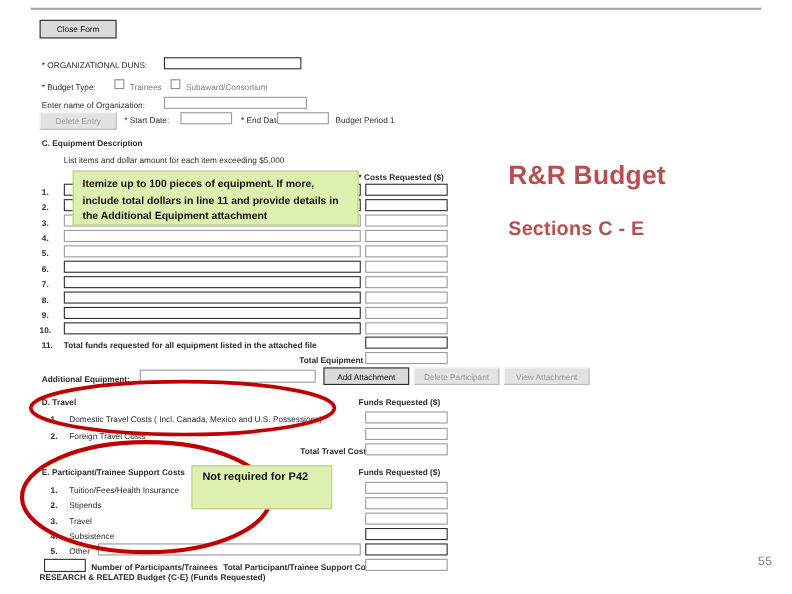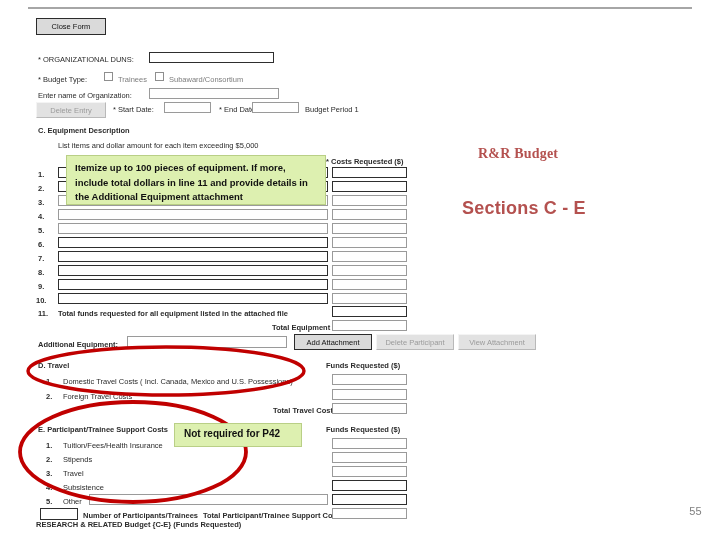--- a/index.html
+++ b/index.html
@@ -8,21 +8,21 @@
     font-family:"Liberation Sans", sans-serif;
     -webkit-font-smoothing:none;
   }
   
   #slide{position:absolute;inset:0;overflow:hidden;background:#fff;}
   #top-rule{position:absolute;left:28px;top:7px;width:664px;height:2px;background:#a6a6a6;}
   #slide-number{position:absolute;right:18px;top:505px;font-size:11px;color:#7f7f7f;letter-spacing:.3px;}
 
   
   .slide-title{position:absolute;color:#b4514f;font-weight:bold;letter-spacing:.2px;}
-  #title-line1{left:478px;top:146px;font-size:14px;font-family:Liberation Serif, serif;}
+  #title-line1{left:462px;top:146px;font-size:24px;}
   #title-line2{left:462px;top:198px;font-size:18px;}
 
   
   #form{position:absolute;left:36px;top:14px;width:500px;height:510px;color:#1a1a1a;}
   .ftxt{position:absolute;white-space:nowrap;font-size:7.5px;color:#2b2b2b;line-height:1;}
   .ftxt.b{font-weight:bold;}
   .fhdr{position:absolute;white-space:nowrap;font-size:8.5px;font-weight:bold;color:#000;letter-spacing:-.1px;}
 
   
   .fi{position:absolute;box-sizing:border-box;background:#fff;border:1px solid #9a9a9a;}
@@ -33,21 +33,21 @@
         color:#1c1c1c;line-height:1;padding-top:4px;}
   .fbtn.strong{border:1.5px solid #2b2b2b;background:#dadada;color:#111;}
   .fbtn.dis{color:#9b9b9b;background:#e2e2e2;border-top:1px solid #f4f4f4;border-left:1px solid #f4f4f4;
             border-right:1px solid #b9b9b9;border-bottom:1px solid #b9b9b9;}
   .cbx{position:absolute;box-sizing:border-box;width:9px;height:9px;background:#fff;border:1px solid #8e8e8e;}
 
   
   .callout{position:absolute;box-sizing:border-box;background:#ddf0b0;border:1px solid #b9cf86;
            color:#111;font-weight:bold;z-index:6;}
   #callout-equipment{left:66px;top:155px;width:260px;height:50px;font-size:9.5px;line-height:14.5px;padding:5px 8px;}
-  #callout-p42{left:174px;top:423px;width:128px;height:24px;font-size:10px;line-height:20px;padding:0 9px;}
+  #callout-p42{left:174px;top:423px;width:128px;height:40px;font-size:10px;line-height:20px;padding:0 9px;}
   #ellipses{position:absolute;left:0;top:0;width:720px;height:540px;z-index:5;pointer-events:none;}
 </style>
 </head>
 <body>
 
 <div id="slide">
 
   <div id="top-rule"></div>
 
   <div class="slide-title" id="title-line1">R&amp;R Budget</div>

